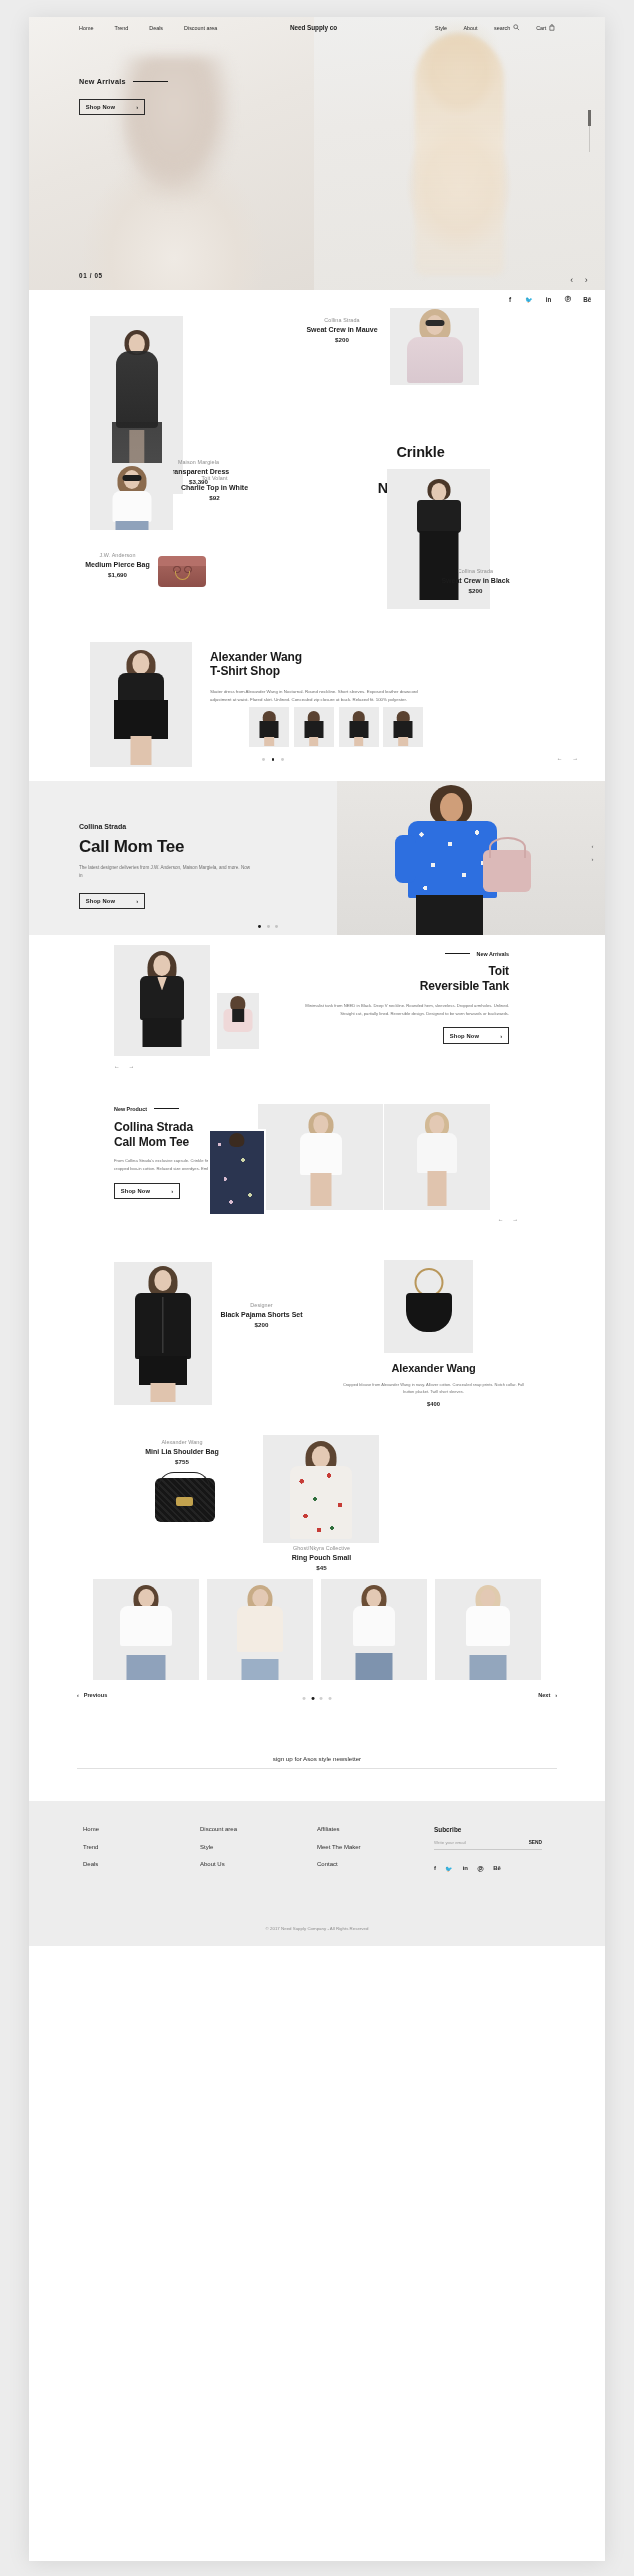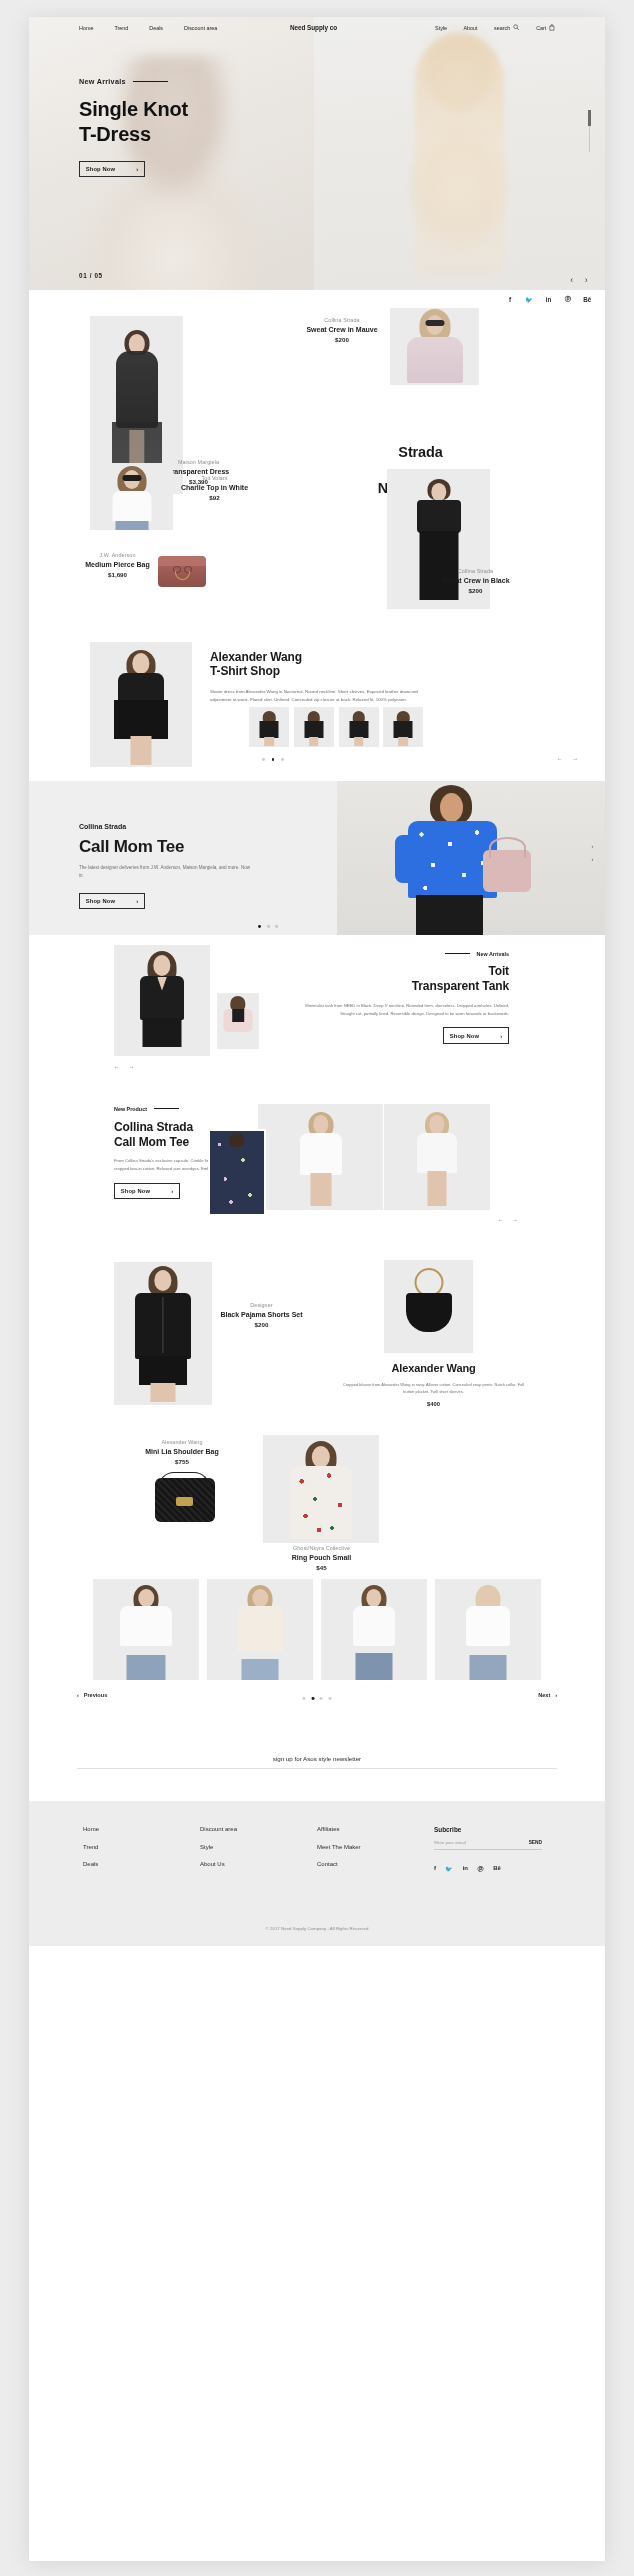--- a/index.html
+++ b/index.html
@@ -240,24 +240,20 @@
           </svg>
         </span>
       </div>
     </nav>
 
     <div class="hero-copy">
       <div class="eyebrow">
         <span>New Arrivals</span>
         <span class="rule"></span>
       </div>
-      <div class="hero-title">
-        <div>Single Knot</div>
-        <div>T-Dress</div>
-      </div>
       <button class="btn-outline">
         <span>Shop Now</span>
         <span class="arr">›</span>
       </button>
     </div>
 
     <div class="hero-counter">01 / 05</div>
     <div class="hero-nav">
       <span>‹</span>
       <span>›</span>
@@ -294,21 +290,21 @@
       <div style="position:absolute;left:50%;transform:translateX(-50%);top:12.5px;width:19px;height:5.8px;background:#2b2b2b;border-radius:2.9px;"></div>
       <div class="torso" style="top:29px;width:56px;height:46px;background:linear-gradient(180deg,#e3d3d8,#d9c8cf);border-radius:11.6px 11.6px 2.9px 2.9px;"></div>
     </div>
     <div class="meta w-sweat-meta">
       <div class="brand">Collina Strada</div>
       <div class="name">Sweat Crew in Mauve</div>
       <div class="price">$200</div>
     </div>
 
     <div class="w-head">
-      <h2>Strada</h2>
+      <h2>Crinkle</h2>
       <div class="divider"></div>
       <h3>New Arrivals</h3>
     </div>
 
     <div class="ph w-charlie">
       <div class="hair" style="top:2.9px;width:29px;height:29px;background:#8b6b4e;"></div>
       <div class="hd" style="top:6.7px;width:16.4px;height:19px;"></div>
       <div style="position:absolute;left:50%;transform:translateX(-50%);top:11.6px;width:19px;height:5.8px;background:#1d1d1d;border-radius:2.9px;"></div>
       <div class="torso" style="top:28px;width:39px;height:31px;background:#fbfbfb;border-radius:7.7px 7.7px 1.9px 1.9px;"></div>
       <div style="position:absolute;left:50%;transform:translateX(-50%);bottom:0;width:33px;height:9.6px;background:#8fa2bb;"></div>
@@ -445,21 +441,21 @@
       <div class="torso" style="top:15.4px;width:29px;height:23px;background:#efd8d8;border-radius:4.8px;"></div>
       <div style="position:absolute;left:50%;transform:translateX(-50%);top:15.4px;width:11.6px;height:13.5px;background:#1e1e1e;"></div>
     </div>
     <div class="rt-copy">
       <div class="rt-eyebrow">
         <span class="rule"></span>
         <span>New Arrivals</span>
       </div>
       <h2>
         <div>Toit</div>
-        <div>Transparent Tank</div>
+        <div>Reversible Tank</div>
       </h2>
       <p>Minimalist tank from NEED in Black. Deep V neckline. Rounded hem, sleeveless. Dropped armholes. Unlined. Straight cut, partially lined. Reversible design. Designed to be worn forwards or backwards.</p>
       <button class="btn-outline rt-btn">
         <span>Shop Now</span>
         <span class="arr">›</span>
       </button>
     </div>
     <div class="rt-arrows">
       <span>←</span>
       <span>→</span>

